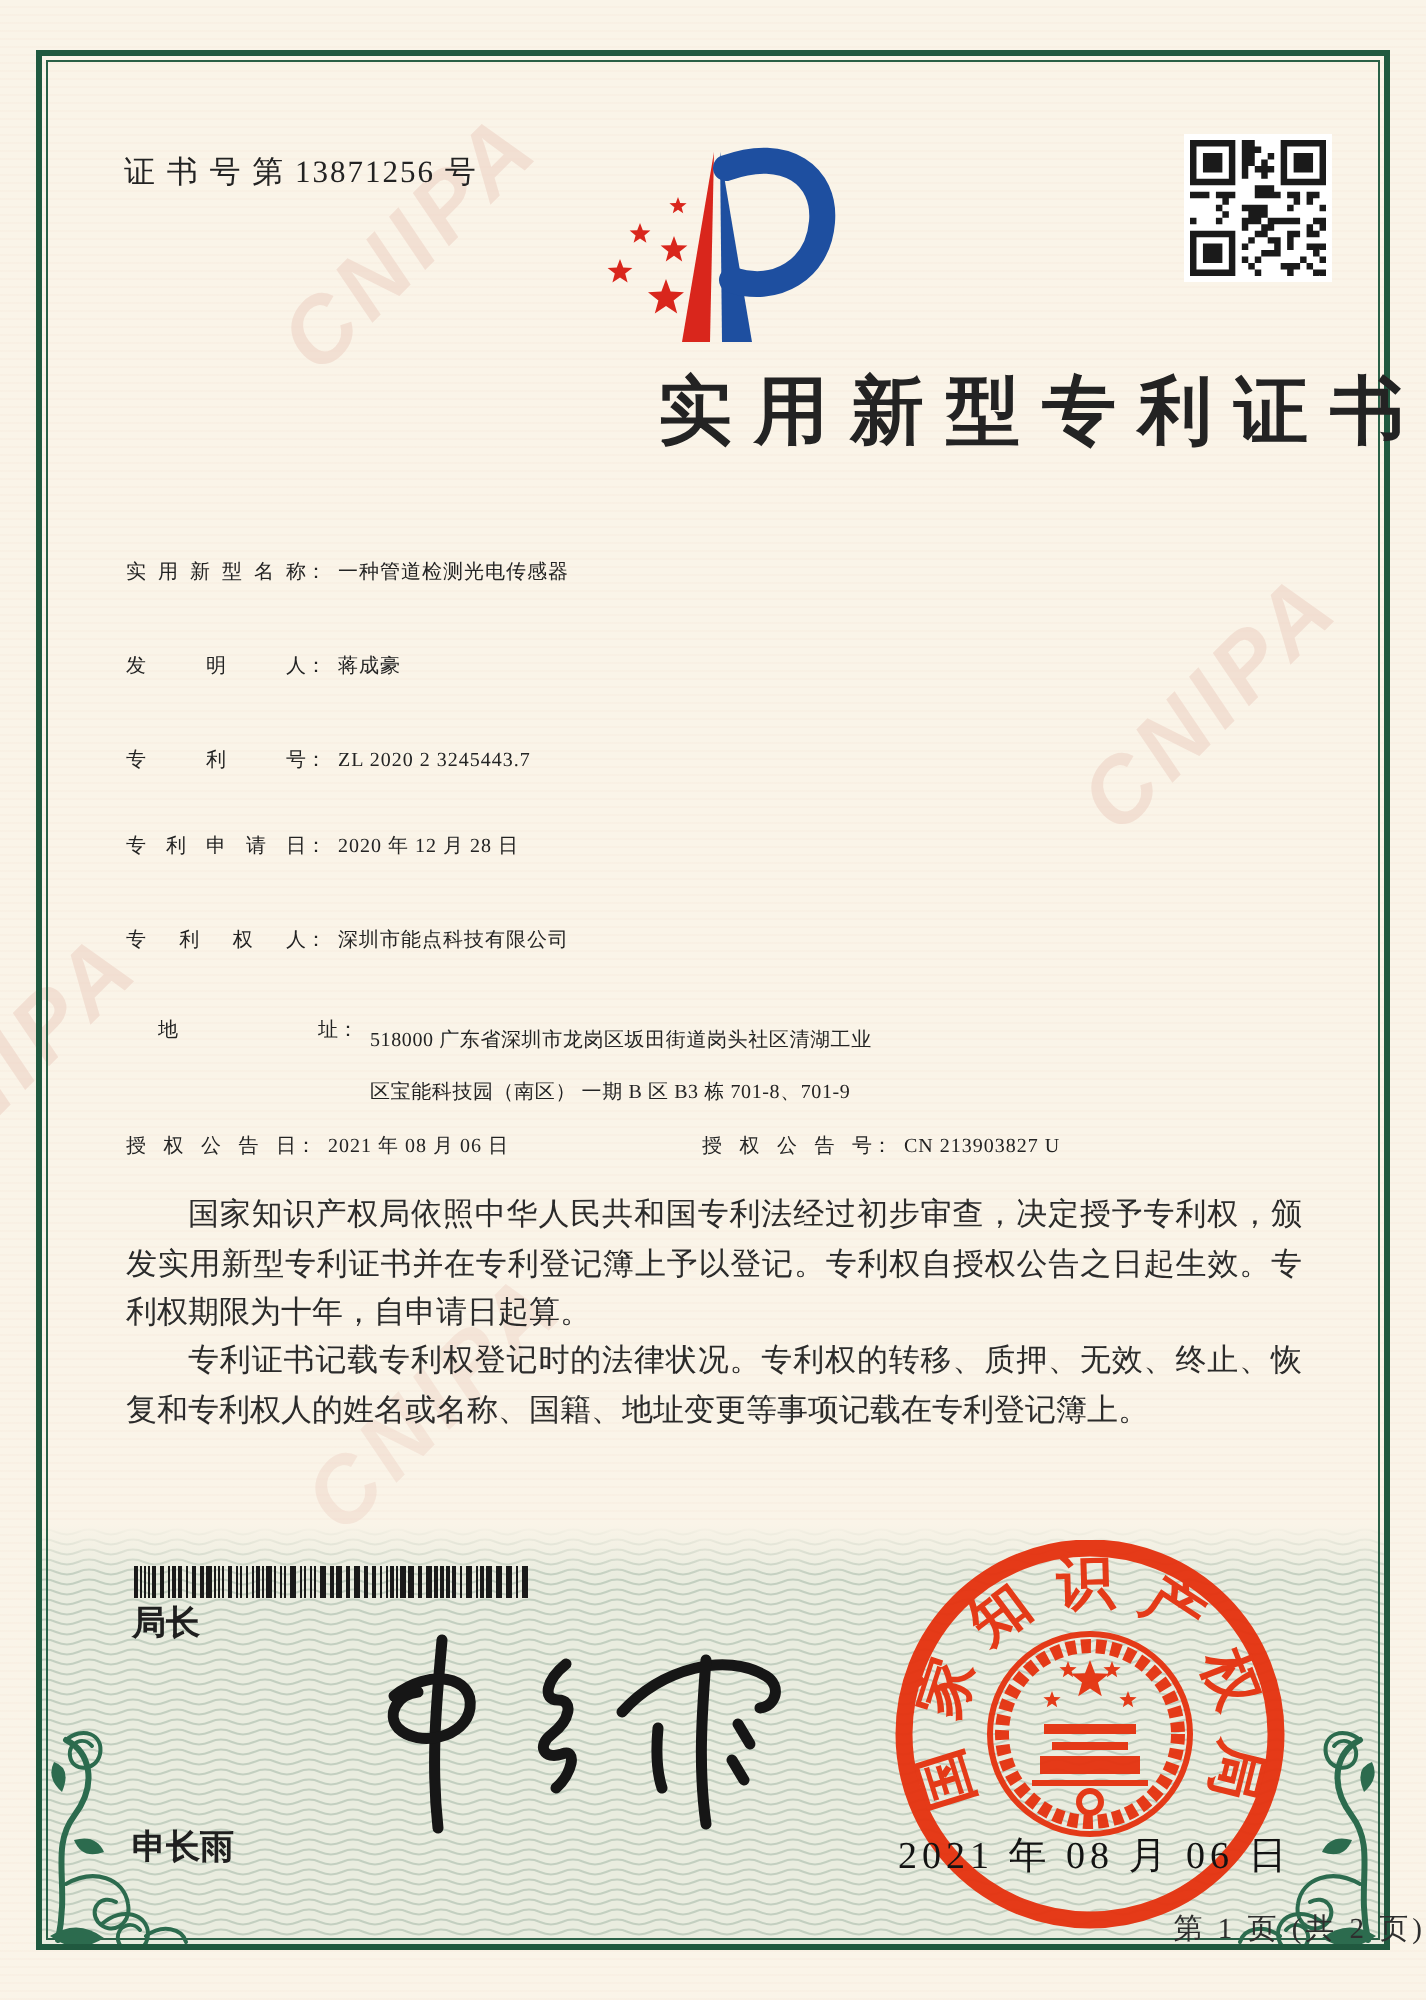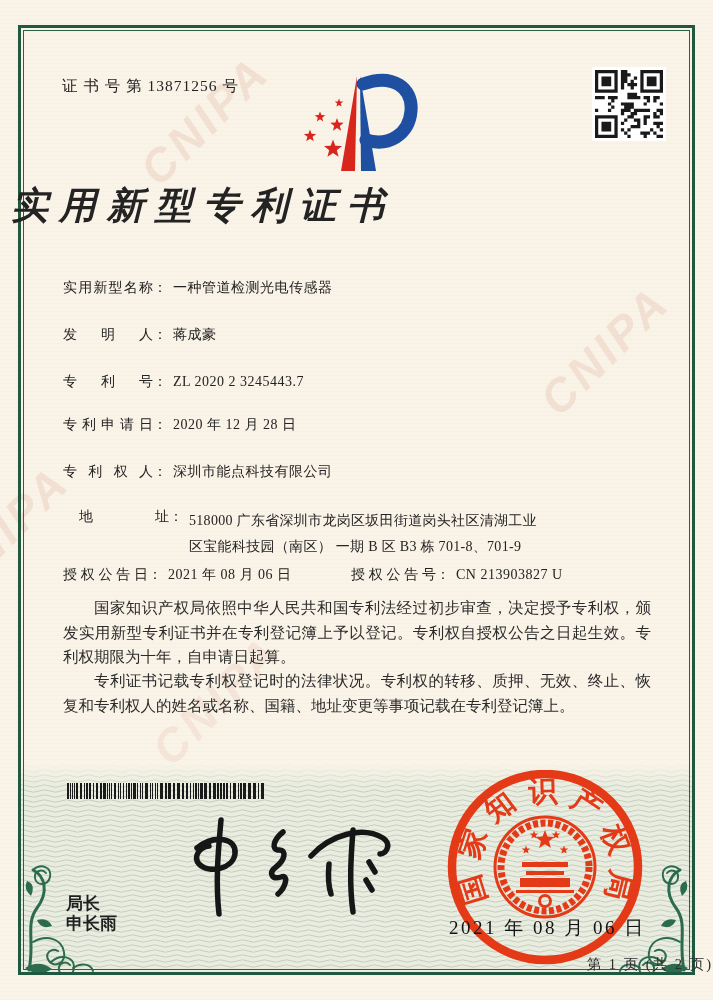--- a/index.html
+++ b/index.html
@@ -19,24 +19,24 @@
       font-style:italic;font-weight:bold;font-size:46px;letter-spacing:4px;
       color:#eed3c6;opacity:.6;transform:rotate(-45deg);transform-origin:left center;z-index:0;white-space:nowrap;}
   .wm1{left:148px;top:150px;}
   .wm2{left:548px;top:380px;}
   .wm3{left:-52px;top:560px;}
   .wm4{left:160px;top:730px;opacity:.45;}
   
   .cert-no{position:absolute;left:62px;top:76px;font-size:15.5px;letter-spacing:1px;z-index:2;}
   .logo{position:absolute;left:286px;top:70px;z-index:2;}
   .qr{position:absolute;left:592px;top:67px;width:74px;height:74px;background:#fff;z-index:2;padding:3px;box-sizing:border-box;}
-  .title{position:absolute;left:0;top:181px;width:100%;text-align:left;
-         font-size:37px;font-weight:bold;letter-spacing:11px;text-indent:11px;z-index:2;font-style:italic;}
-  
-  .field{position:absolute;left:63px;font-size:14px;z-index:2;white-space:nowrap;}
+  .title{position:absolute;left:0;top:181px;width:100%;text-align:right;
+         font-size:37px;font-weight:bold;letter-spacing:11px;text-indent:11px;z-index:2;}
+  
+  .field{position:absolute;left:63px;font-size:10px;z-index:2;white-space:nowrap;}
   .flabel{display:inline-block;width:90px;text-align:justify;text-align-last:justify;vertical-align:top;}
   .fcolon{margin-right:6px;}
   .fvalue{letter-spacing:.5px;}
   .f-name{top:279px;}
   .f-inventor{top:326px;}
   .f-patno{top:373px;}
   .f-filing{top:416px;}
   .f-patentee{top:463px;}
   .f-address{top:508px;white-space:normal;display:flex;width:585px;margin-left:16px;}
   .f-address .addr-val{flex:1;line-height:26px;letter-spacing:.3px;}
@@ -46,21 +46,21 @@
   
   .para{position:absolute;left:63px;width:588px;font-size:15.5px;line-height:24.5px;
         text-indent:2em;text-align:justify;z-index:2;color:#2b2b2b;}
   .p1{top:596px;}
   .p2{top:669px;}
   
   .waves{position:absolute;left:21px;top:762px;width:671px;height:210px;background:#e9ecdf;z-index:0;overflow:hidden;}
   .waves:before{content:"";position:absolute;left:0;top:0;right:0;height:26px;
     background:linear-gradient(#faf4e8,rgba(250,244,232,0));}
   .barcode{position:absolute;left:65px;top:783px;z-index:2;}
-  .director{position:absolute;left:66px;top:892px;font-family:Liberation Sans, sans-serif;
+  .director{position:absolute;left:66px;top:800px;font-family:Liberation Sans, sans-serif;
             font-size:17px;font-weight:600;color:#1f1f1f;z-index:2;}
   .director-name{position:absolute;left:66px;top:912px;font-family:"Liberation Sans","DejaVu Sans",sans-serif;
             font-size:17px;font-weight:600;color:#1f1f1f;z-index:2;}
   .autograph{position:absolute;left:183px;top:812px;z-index:3;}
   .seal{position:absolute;left:438px;top:770px;z-index:3;opacity:.95;}
   .seal-date{position:absolute;left:449px;top:915px;z-index:4;font-size:19px;letter-spacing:2.5px;color:#131313;white-space:nowrap;}
   .footer{position:absolute;left:0;top:955px;width:100%;text-align:right;font-size:14.5px;letter-spacing:2px;z-index:2;color:#2e2e2e;}
   .flourish{position:absolute;z-index:1;}
   .fl-left{left:21px;top:850px;}
   .fl-right{left:600px;top:850px;}

